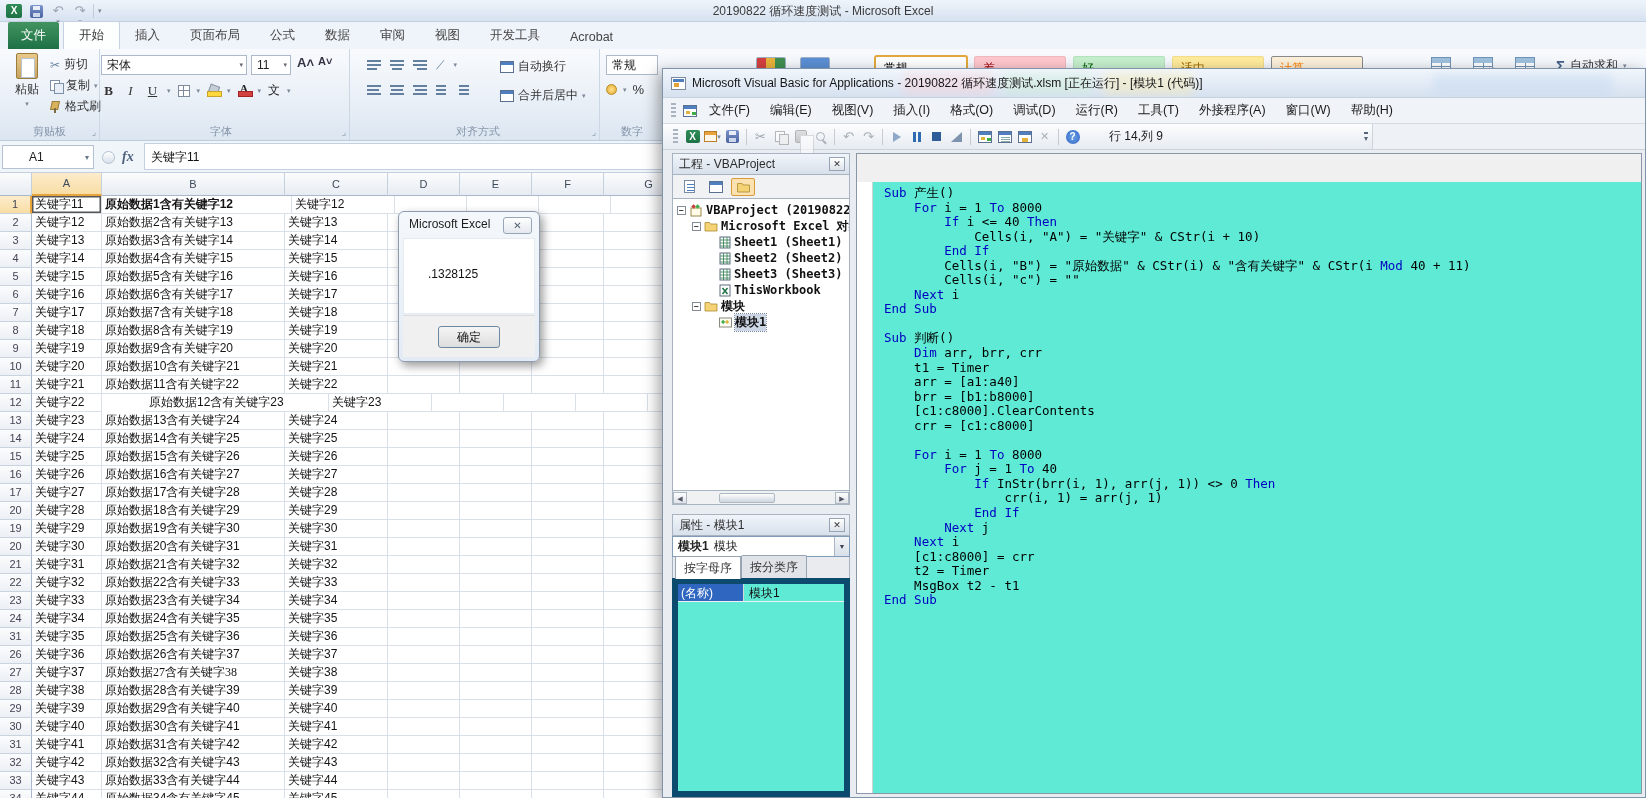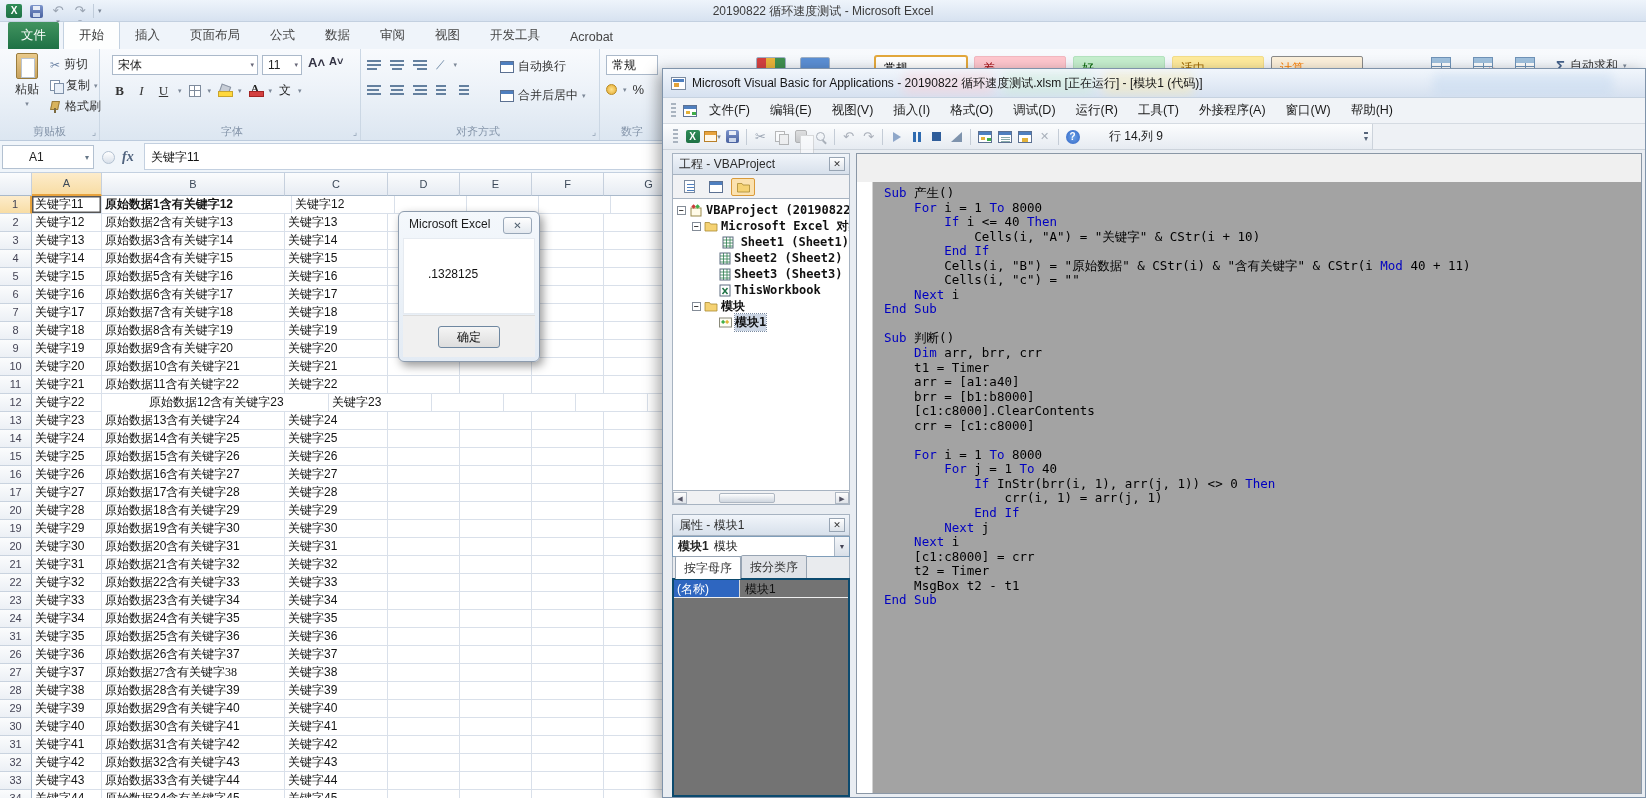--- a/index.html
+++ b/index.html
@@ -169,34 +169,34 @@
     line-height:11px;text-align:center;color:#556}
   .sthumb{width:56px;height:10px;margin-left:32px;background:linear-gradient(#fdfdfd,#cfd6df);border:1px solid #aeb7c2;border-radius:2px}
 
   #props{position:absolute;left:9px;top:445px;width:178px}
   #prop-combo{height:21px;background:#fff;border:1px solid #7f9db9;display:flex;align-items:center;padding-left:5px;font-size:12px}
   #prop-combo .dda{margin-left:auto;width:15px;height:100%;background:linear-gradient(#f4f6f9,#d8dfe8);border-left:1px solid #aab6c4;
     font-size:7px;color:#445;display:grid;place-items:center}
   #prop-tabs{height:21px;display:flex;align-items:flex-end;padding-left:2px;background:#e9ebee;border-left:1px solid #a7b3c1;border-right:1px solid #a7b3c1}
   .ptab{padding:3px 8px 2px;font-size:12px;border:1px solid #97a4b3;border-bottom:none;border-radius:2px 2px 0 0;background:#e0e3e8;color:#333}
   .ptab.active{background:#fff;position:relative;top:1px}
-  #prop-grid{height:219px;background:#737373;border:2px solid #0c4a6e;overflow:hidden}
+  #prop-grid{height:219px;background:#5eead4;border:6px solid #0c4a6e;overflow:hidden}
   .prow{display:flex;height:18px;border-bottom:1px solid #efefef;font-size:12px}
   .pkey{width:66px;flex:none;padding:1px 3px;border-right:1px solid #d8d8d8}
   .pkey.sel{background:#2e66c0;color:#fff}
   .pval{padding:1px 5px;color:#111}
 
   
   #codewin{position:absolute;left:193px;top:84px;right:3px;bottom:3px;background:#f0f0f0;border:1px solid #8a97a6}
   #code-comborow{height:28px;background:#eceef1;border-bottom:1px solid #c8cdd4;position:relative}
   #code-combo{position:absolute;left:3px;top:3px;right:3px;height:22px;background:#fff;border:1px solid #8a9aae;
     display:flex;align-items:center;padding-left:8px;font-size:12px;font-weight:bold;color:#111}
   #combo-divider{position:absolute;left:392px;top:0;bottom:0;width:1px;background:#c6cdd6}
   #combo-arrow{position:absolute;left:372px;top:4px;font-size:8px;color:#556}
-  #code-area{position:absolute;left:0;right:0;top:28px;bottom:0;background:#a3a3a3;overflow:hidden}
+  #code-area{position:absolute;left:0;right:0;top:28px;bottom:0;background:#5eead4;overflow:hidden}
   #code-margin{position:absolute;left:0;top:0;bottom:0;width:16px;background:#fff;border-right:1px solid #d2d2d2}
   #code-pre{position:absolute;left:27px;top:4px;white-space:pre;font-family:"DejaVu Sans Mono","Liberation Mono",monospace;
     font-size:12.5px;line-height:14.55px;color:#000}
   .kw{color:#0000c0}
 </style>
 </head>
 <body>
 
 <div id="screen">
 
@@ -255,21 +255,21 @@
           </div>
         <div class="minirow">
             <span class="brush"></span>
             <span>格式刷</span>
           </div>
       </div>
       <div class="rlabel">剪贴板</div>
       <div class="launcher">⌟</div>
     </div>
 
-    <div class="rgroup" style="left:104px;width:257px">
+    <div class="rgroup" style="left:93px;width:257px">
       <div class="combo" style="position:absolute;left:8px;top:6px;width:146px">
         <span>宋体</span>
           <span class="dda">▾</span>
       </div>
       <div class="combo" style="position:absolute;left:158px;top:6px;width:40px">
         <span>11</span>
           <span class="dda">▾</span>
       </div>
       <div style="position:absolute;left:204px;top:6px;display:flex;gap:4px;font-weight:bold;color:#334;font-size:13px">
         <span>A˄</span>
@@ -907,21 +907,21 @@
           </div>
           <div class="titem" style="padding-left: 19px;">
             <span class="texp">−</span>
             <span style="display: inline-flex;">
               <svg width="14" height="12" viewBox="0 0 14 12">
                 <path d="M1 2.5 L5.5 2.5 L6.5 4 L13 4 L13 11 L1 11 Z" fill="#f5d273" stroke="#a98a33" stroke-width="0.8"></path>
               </svg>
             </span>
             <span class="tlabel" style="font-weight: bold;">Microsoft Excel 对象</span>
           </div>
-          <div class="titem" style="padding-left: 34px; justify-content: space-between;">
+          <div class="titem" style="padding-left: 34px;">
             <span style="width: 9px; flex: 0 0 auto;"></span>
             <span style="display: inline-flex;">
               <svg width="12" height="13" viewBox="0 0 12 13">
                 <rect x="1" y="1" width="10" height="11" fill="#fff" stroke="#5c6c80"></rect>
                 <path d="M1 4 H11 M1 7 H11 M1 10 H11 M4.5 1 V12 M8 1 V12" stroke="#2e7d4f" stroke-width="0.8" fill="none"></path>
               </svg>
             </span>
             <span class="tlabel" style="font-weight: bold;">Sheet1 (Sheet1)</span>
           </div>
           <div class="titem" style="padding-left: 34px;">

